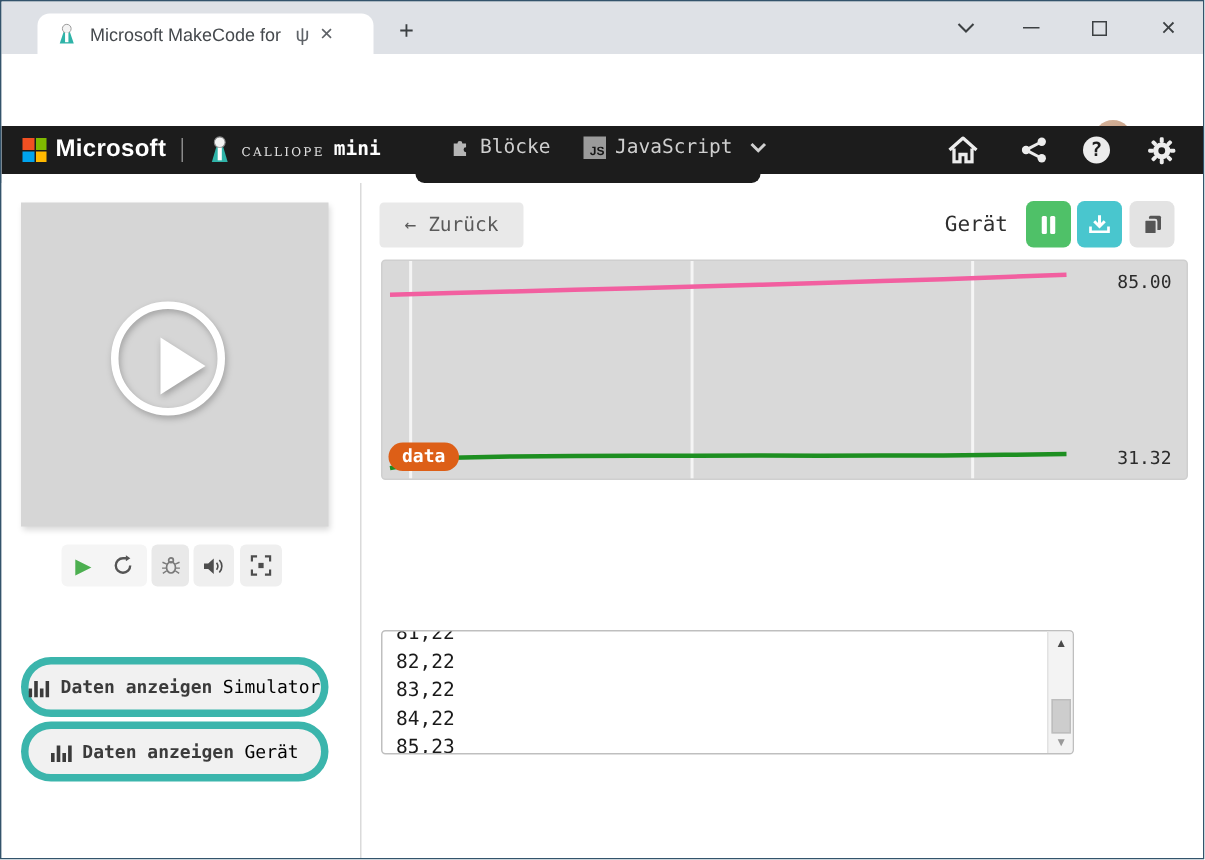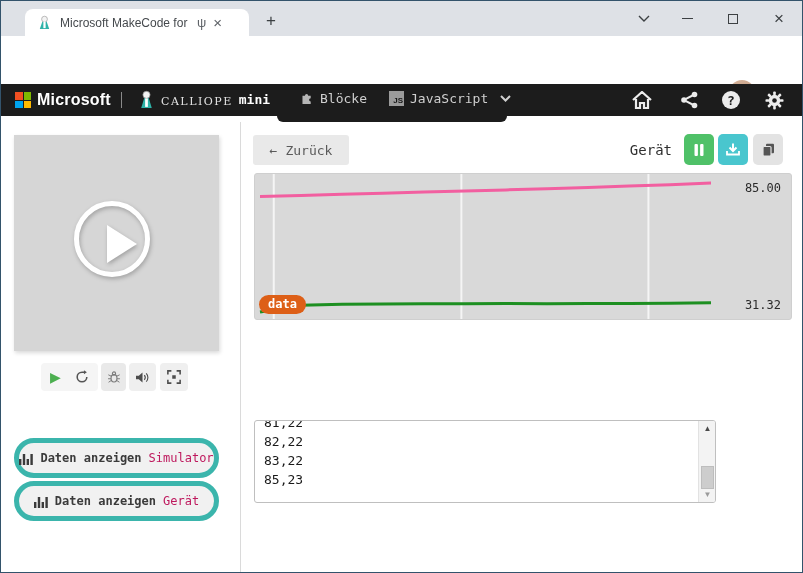--- a/index.html
+++ b/index.html
@@ -33,42 +33,42 @@
   .new-wrap { display:flex; flex-direction:column; align-items:center; }
   .new-badge { background:#1559c9; color:#fff; font-size:7px; font-weight:bold; border-radius:2px; padding:0 3px; line-height:9px; margin-top:-2px; }
 
   
   .mch { position:absolute; left:0; top:83px; width:100%; height:32px; background:#1c1c1c; color:#e8e8e8; }
   .mch-strip { position:absolute; left:276px; top:115px; width:230px; height:6px; background:#1c1c1c; border-radius:0 0 9px 9px; }
   .ms-logo { position:absolute; left:14px; top:8px; width:16px; height:16px; display:grid; grid-template-columns:7.5px 7.5px; grid-template-rows:7.5px 7.5px; gap:1px; }
   .ms-word { position:absolute; left:36px; top:7px; font-size:16px; font-weight:bold; color:#fff; letter-spacing:.2px; }
   .mch-div { position:absolute; left:120px; top:8px; width:1px; height:16px; background:#8a8a8a; }
   .brand { position:absolute; left:137px; top:6px; display:flex; align-items:center; gap:6px; }
-  .brand-caps { font-family:"DejaVu Serif", serif; font-variant:small-caps; text-transform:lowercase; letter-spacing:1.5px; font-size:15px; color:#e3e3e3; }
+  .brand-caps { font-family:"DejaVu Serif", serif; font-variant:small-caps; text-transform:lowercase; letter-spacing:1.5px; font-size:12px; color:#e3e3e3; }
   .brand-mini { font-family:"DejaVu Sans Mono", monospace; font-weight:bold; font-size:13px; color:#fff; }
   .mch-tab { position:absolute; top:7px; display:flex; align-items:center; gap:6px; font-family:"DejaVu Sans Mono", monospace; font-size:13px; color:#cfcfcf;justify-content:flex-end; }
   .js-sq { width:15px; height:15px; background:#9b9b9b; color:#161616; font-size:8px; font-weight:bold; display:flex; align-items:flex-end; justify-content:flex-end; padding:1px; font-family:"Liberation Sans",sans-serif; }
   .mch-ic { position:absolute; top:6px; width:22px; height:20px; display:flex; align-items:center; justify-content:center; }
   .help-disc { width:18px; height:18px; border-radius:50%; background:#ececec; color:#1c1c1c; font-weight:bold; font-size:13px; display:flex; align-items:center; justify-content:center; font-family:"DejaVu Sans Mono",monospace; }
 
   
   .sidebar { position:absolute; left:0; top:121px; width:240px; height:451px; background:#fff; border-right:1px solid #dadada; }
   .mainarea { position:absolute; left:241px; top:121px; width:561px; height:451px; background:#fff; }
 
   
   .simbox { position:absolute; left:13px; top:13px; width:205px; height:216px; background:#d6d6d6; box-shadow:1px 2px 4px rgba(0,0,0,.15); }
   .play-circle { position:absolute; left:60px; top:66px; width:76px; height:76px; border:5px solid #fff; border-radius:50%; filter:drop-shadow(1px 2px 2px rgba(0,0,0,.25)); }
   .play-tri { position:absolute; left:28px; top:19px; width:0; height:0; border-left:30px solid #fff; border-top:19px solid transparent; border-bottom:19px solid transparent; }
   .simctl { position:absolute; top:241px; height:28px; border-radius:4px; display:flex; align-items:center; justify-content:center; }
   .simctl svg, .simctl span { display:block; }
 
   
   .data-btn { position:absolute; left:13px; width:205px; height:40px; border:5px solid #3bb5ac; background:#f1f1f1; border-radius:21px; display:flex; align-items:center; justify-content:center; gap:7px; font-family:"DejaVu Sans Mono", monospace; font-size:12px; }
   .data-btn b { color:#3b3b3b; font-weight:bold; }
-  .data-btn i { color:#be185d; font-style:normal; }
+  .data-btn i { color:#000000; font-style:normal; }
 
   
   .back-btn { position:absolute; left:11px; top:13px; width:96px; height:30px; background:#e9e9e9; border-radius:3px; color:#5a5a5a; font-family:"DejaVu Sans Mono", monospace; font-size:13px; display:flex; align-items:center; justify-content:center; gap:8px; }
   .dev-label { position:absolute; right:131px; top:20px; font-family:"DejaVu Sans Mono", monospace; font-size:14px; color:#2f2f2f; }
   .sq-btn { position:absolute; top:12px; width:30px; height:31px; border-radius:5px; display:flex; align-items:center; justify-content:center; }
 
   
   .chart { position:absolute; left:12px; top:51px; width:538px; height:147px; background:#d9d9d9; border:1px solid #cfcfcf; border-radius:3px; }
   .chart svg { position:absolute; left:0; top:0; }
   .chart-lab { position:absolute; right:10px; font-family:"DejaVu Sans Mono", monospace; font-size:12px; color:#2b2b2b; }
@@ -391,20 +391,21 @@
       <span class="chart-lab" style="top:7px">85.00</span>
       <span class="chart-lab" style="top:124px">31.32</span>
       <span class="data-badge">data</span>
     </div>
 
     <div class="console">
       <div class="console-lines" id="console-lines">
           <div>81,22</div>
           <div>82,22</div>
           <div>83,22</div>
+          <div>84,22</div>
           <div>85,23</div>
         </div>
       <div class="sbar">
         <div class="sbar-up">▲</div>
         <div class="sbar-thumb"></div>
         <div class="sbar-dn">▼</div>
       </div>
     </div>
   </div>
 

